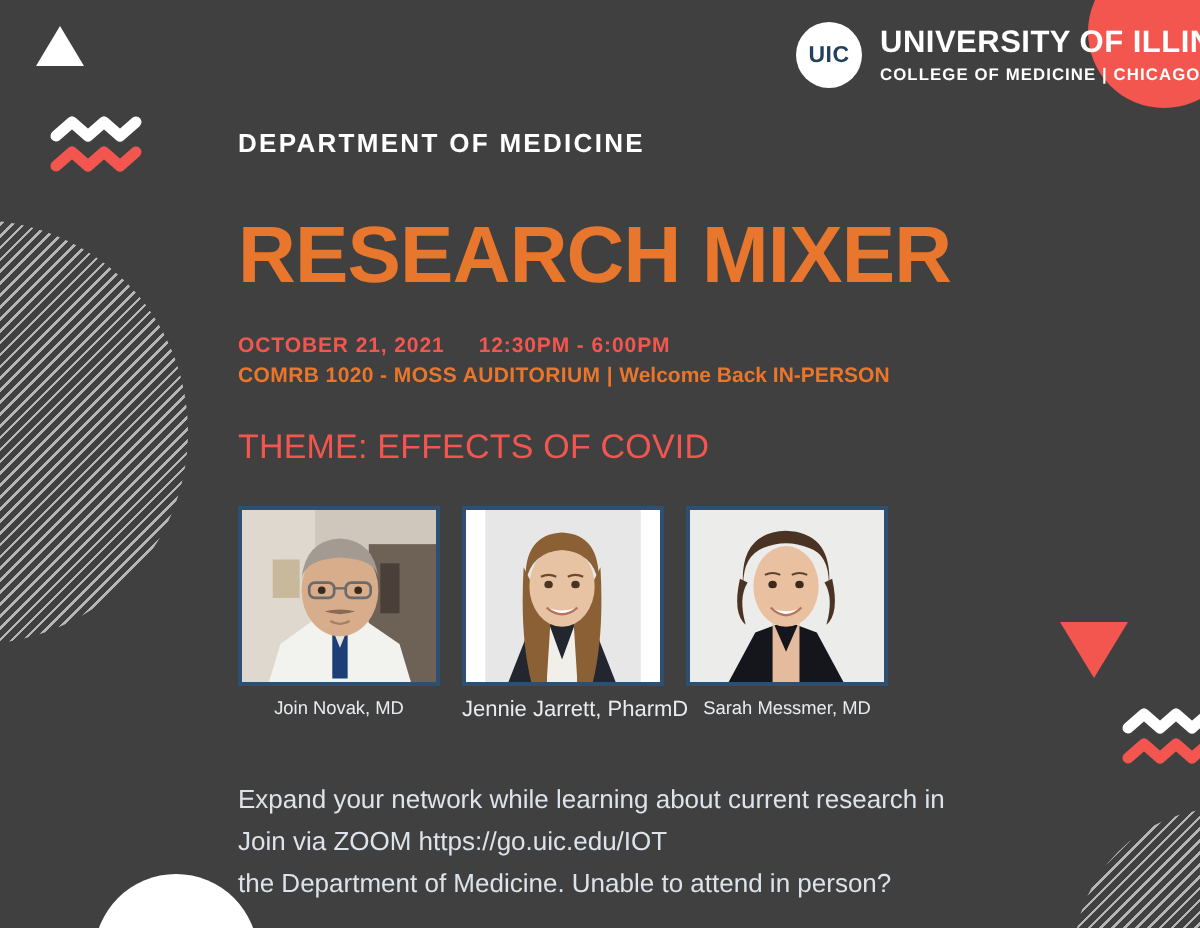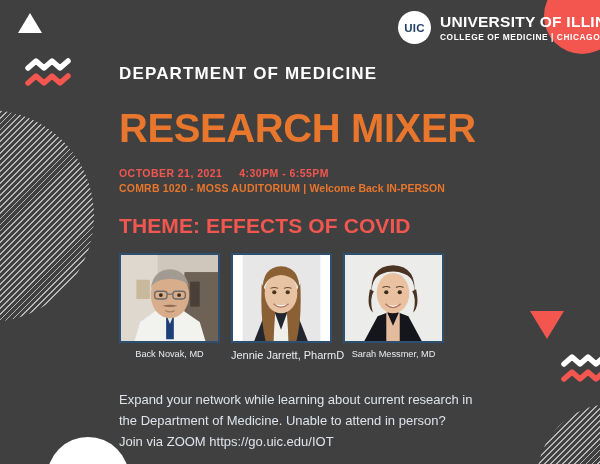--- a/index.html
+++ b/index.html
@@ -107,21 +107,21 @@
     letter-spacing: 0.55px;
     margin-top: 3px;
     white-space: nowrap;
   }
 
   
   .dept {
     position: absolute;
     left: 119px; top: 64px;
     color: #ffffff;
-    font-size: 17px;
+    font-size: 13px;
     font-weight: bold;
     letter-spacing: 1.15px;
     white-space: nowrap;
   }
   .title {
     position: absolute;
     left: 119px;
     color: #e8762c;
     font-size: 40px;
     font-weight: bold;
@@ -150,22 +150,22 @@
     font-weight: bold;
     letter-spacing: 0.2px;
     white-space: nowrap;
   }
   .where .welcome { letter-spacing: 0px; }
 
   .theme {
     position: absolute;
     left: 119px; top: 214px;
     color: #f2564f;
-    font-size: 21px;
-    font-weight: bold;
+    font-size: 17px;
+    font-weight: normal;
     letter-spacing: 0.1px;
     white-space: nowrap;
   }
 
   
   .speakers {
     position: absolute;
     left: 119px; top: 253px;
     display: flex;
     gap: 11px;
@@ -228,21 +228,21 @@
     <div class="logo-text">
       <div class="logo-line1">UNIVERSITY OF ILLINOIS</div>
       <div class="logo-line2">COLLEGE OF MEDICINE | CHICAGO</div>
     </div>
   </div>
 
   <div class="dept">DEPARTMENT OF MEDICINE</div>
   <div class="title title-2">RESEARCH MIXER</div>
 
   <div class="when">
-    <span>OCTOBER 21, 2021</span><span class="gap"></span><span>4:30PM - 6:55PM</span>
+    <span>OCTOBER 21, 2021</span><span class="gap"></span><span>12:30PM - 6:00PM</span>
   </div>
   <div class="where">
     <span>COMRB 1020 - MOSS AUDITORIUM |</span>
     <span class="welcome">Welcome Back IN-PERSON</span>
   </div>
 
   <div class="theme">THEME: EFFECTS OF COVID</div>
 
   <div class="speakers">
 
@@ -261,21 +261,21 @@
           <path d="M31 36 Q33 16 51 15 Q69 16 71 36 Q70 26 51 25 Q33 26 31 36 Z" fill="#a39a92"></path>
           <rect x="35" y="38" width="13" height="8" rx="3" fill="none" stroke="#6b6b6b" stroke-width="1.4"></rect>
           <rect x="54" y="38" width="13" height="8" rx="3" fill="none" stroke="#6b6b6b" stroke-width="1.4"></rect>
           <line x1="48" y1="41" x2="54" y2="41" stroke="#6b6b6b" stroke-width="1.2"></line>
           <ellipse cx="41.5" cy="42" rx="2" ry="2" fill="#3a2a1e"></ellipse>
           <ellipse cx="60.5" cy="42" rx="2" ry="2" fill="#3a2a1e"></ellipse>
           <path d="M43 53 Q51 51 59 53 Q51 56 43 53 Z" fill="#8a6a55"></path>
           <path d="M46 58 Q51 61 56 58" fill="none" stroke="#a57f66" stroke-width="1.2"></path>
         </svg>
       </div>
-      <div class="speaker-name">Back Novak, MD</div>
+      <div class="speaker-name">Join Novak, MD</div>
     </div>
 
     <div class="speaker">
       <div class="photo">
         <svg viewBox="0 0 101 90" preserveAspectRatio="xMidYMid slice">
           <rect x="0" y="0" width="101" height="90" fill="#e7e7e7"></rect>
           <rect x="0" y="0" width="10" height="90" fill="#ffffff"></rect>
           <rect x="91" y="0" width="10" height="90" fill="#ffffff"></rect>
           <path d="M22 90 L33 62 L50 56 L67 62 L78 90 Z" fill="#22262f"></path>
           <path d="M42 56 L50 78 L58 56 L58 90 L42 90 Z" fill="#f0efe9"></path>
@@ -312,17 +312,17 @@
           <path d="M42 51 Q50 59 58 51" fill="none" stroke="#b4745e" stroke-width="1.2"></path>
         </svg>
       </div>
       <div class="speaker-name">Sarah Messmer, MD</div>
     </div>
 
   </div>
 
   <div class="blurb">
     <div>Expand your network while learning about current research in</div>
+    <div>Join via ZOOM https://go.uic.edu/IOT</div>
     <div>the Department of Medicine.  Unable to attend in person?</div>
-    <div>Join via ZOOM https://go.uic.edu/IOT</div>
   </div>
 
 </div>
 
 </body></html>

